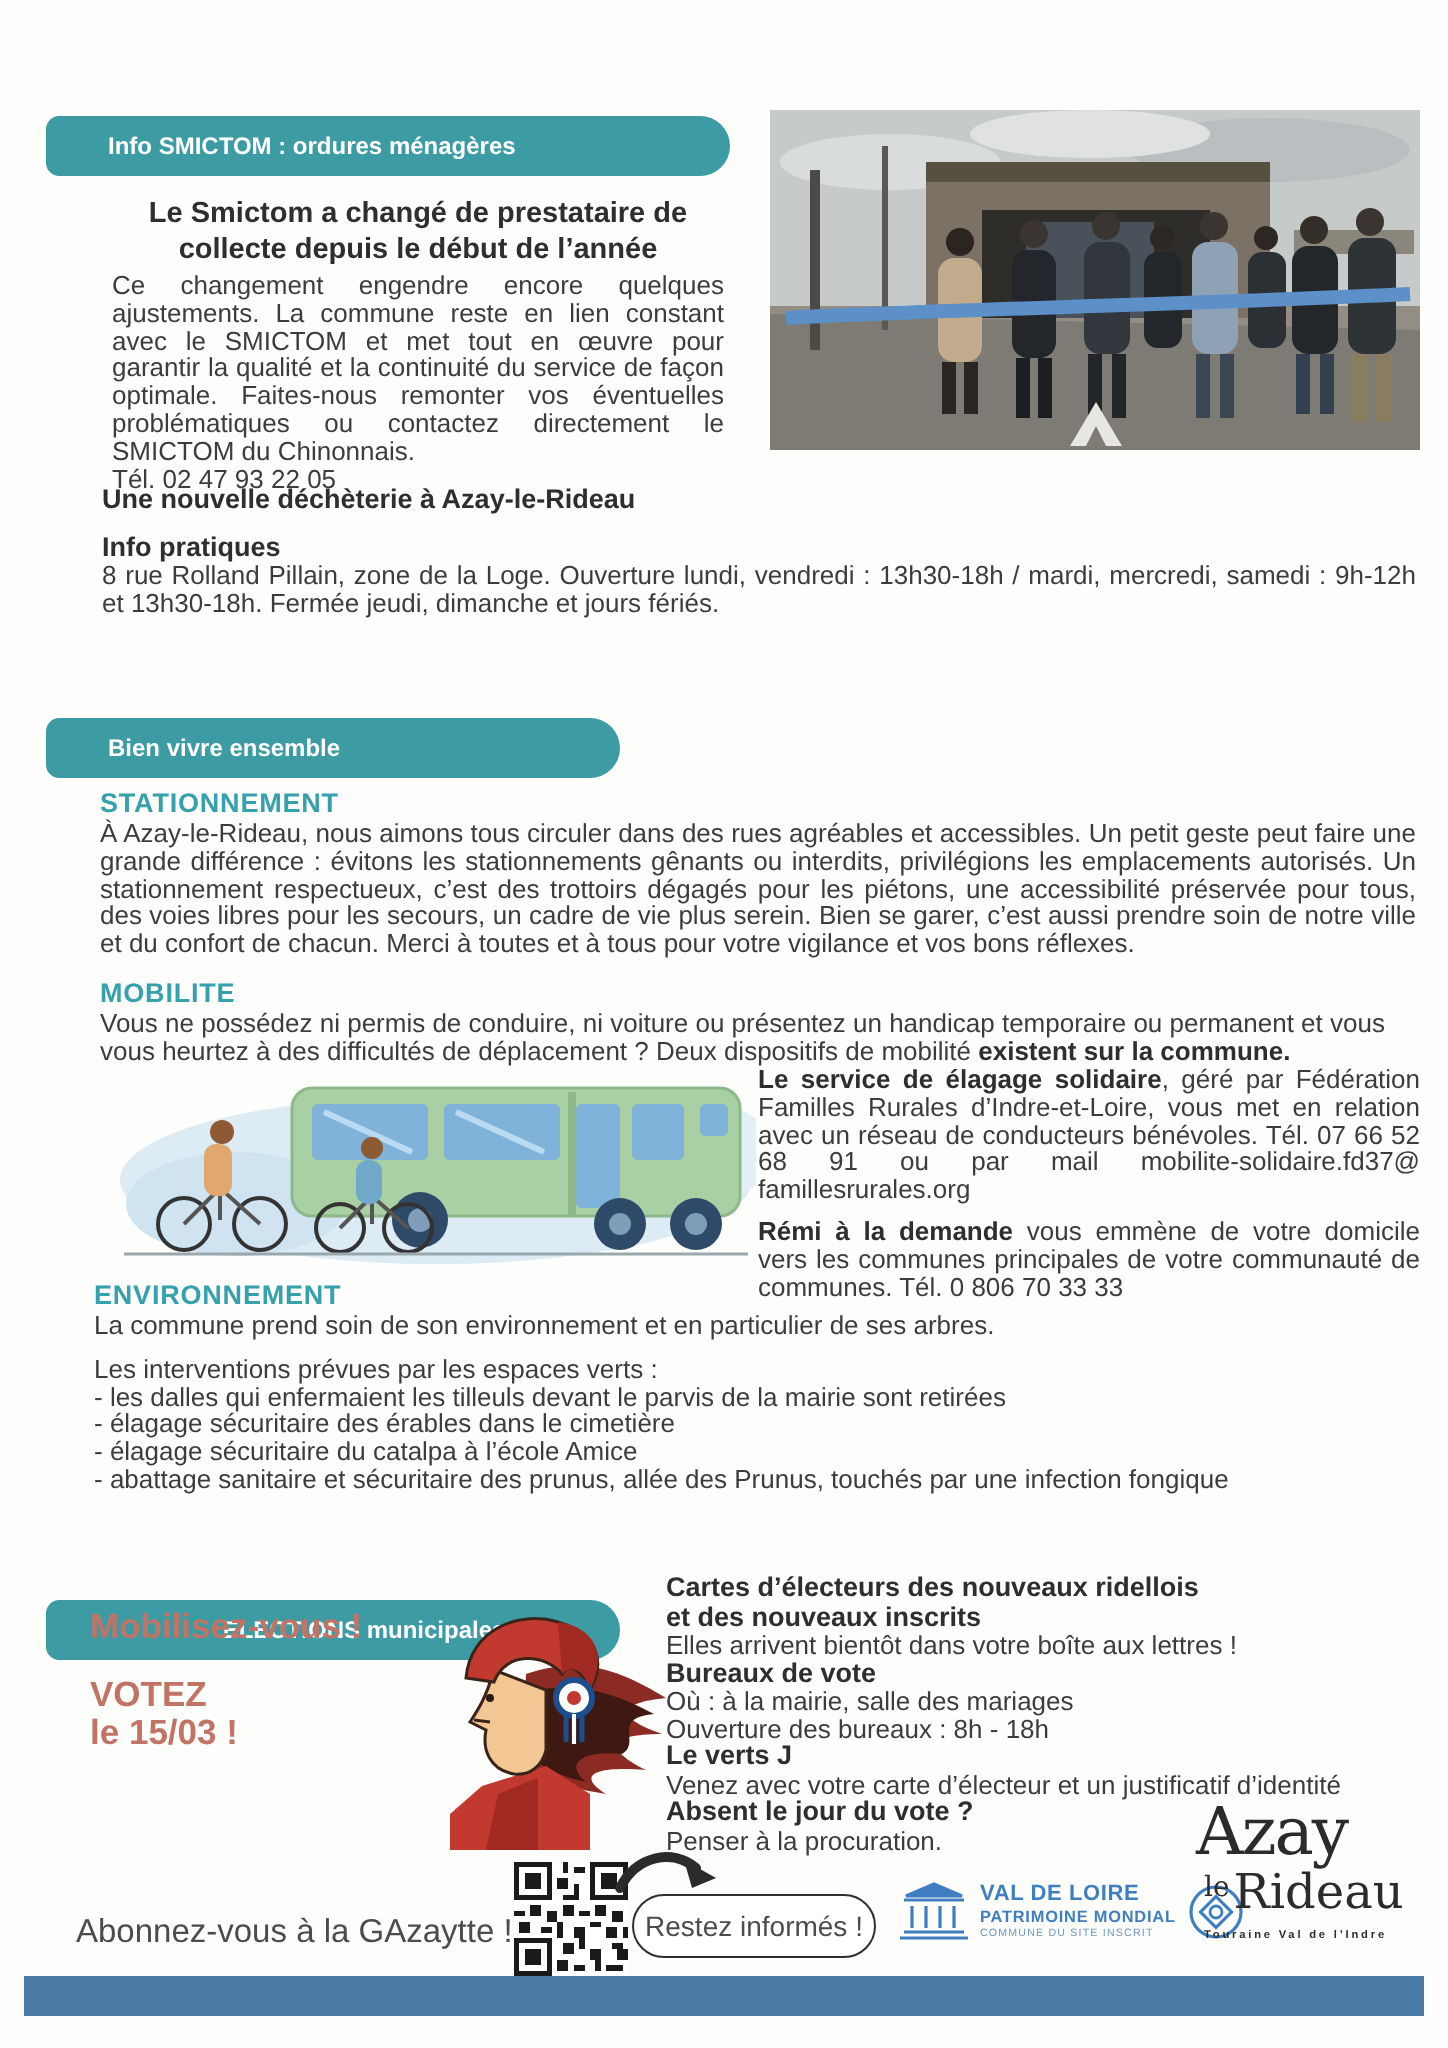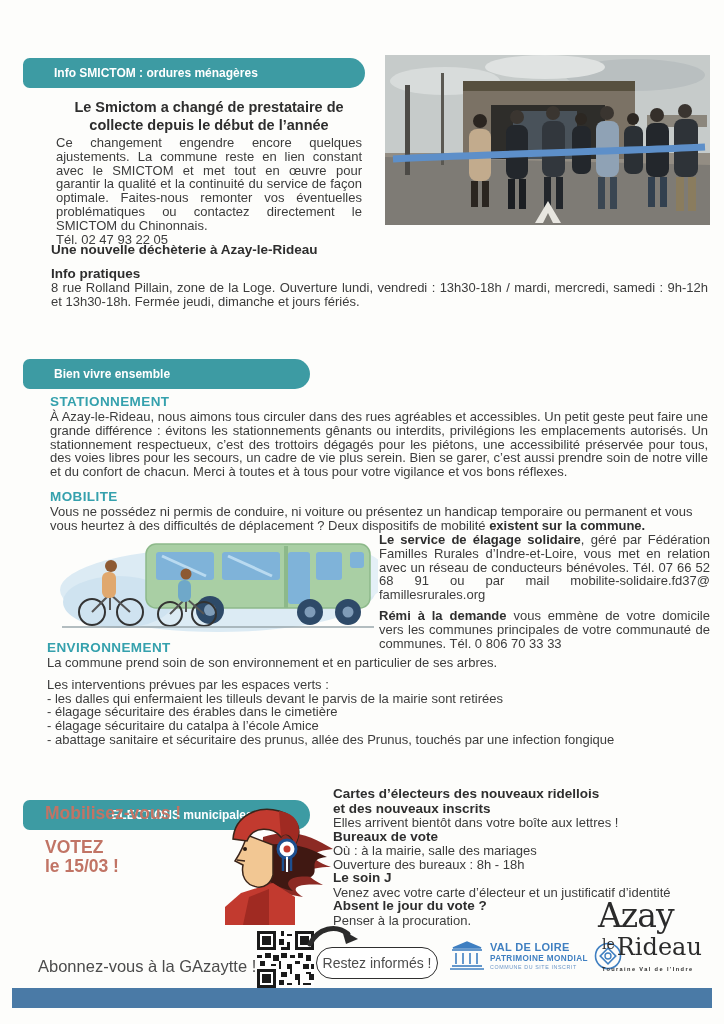--- a/index.html
+++ b/index.html
@@ -257,21 +257,21 @@
 
   <div class="abs" id="elections-right">
     <p class="h-small">
       <span>Cartes d’électeurs des nouveaux ridellois</span><br>
       <span>et des nouveaux inscrits</span>
     </p>
     <p class="body">Elles arrivent bientôt dans votre boîte aux lettres !</p>
     <p class="h-small">Bureaux de vote</p>
     <p class="body">Où : à la mairie, salle des mariages</p>
     <p class="body">Ouverture des bureaux : 8h - 18h</p>
-    <p class="h-small">Le soin J</p>
+    <p class="h-small">Le verts J</p>
     <p class="body" style="width:350px;">Venez avec votre carte d’électeur et un justificatif d’identité</p>
     <p class="h-small">Absent le jour du vote ?</p>
     <p class="body">Penser à la procuration.</p>
   </div>
 
   <div class="abs" id="subscribe">Abonnez-vous à la GAzaytte !</div>
 
   <div class="abs" id="qr">
     <svg width="57" height="57" viewBox="0 0 21 21" shape-rendering="crispEdges">
       <rect width="21" height="21" fill="#fff"></rect>

